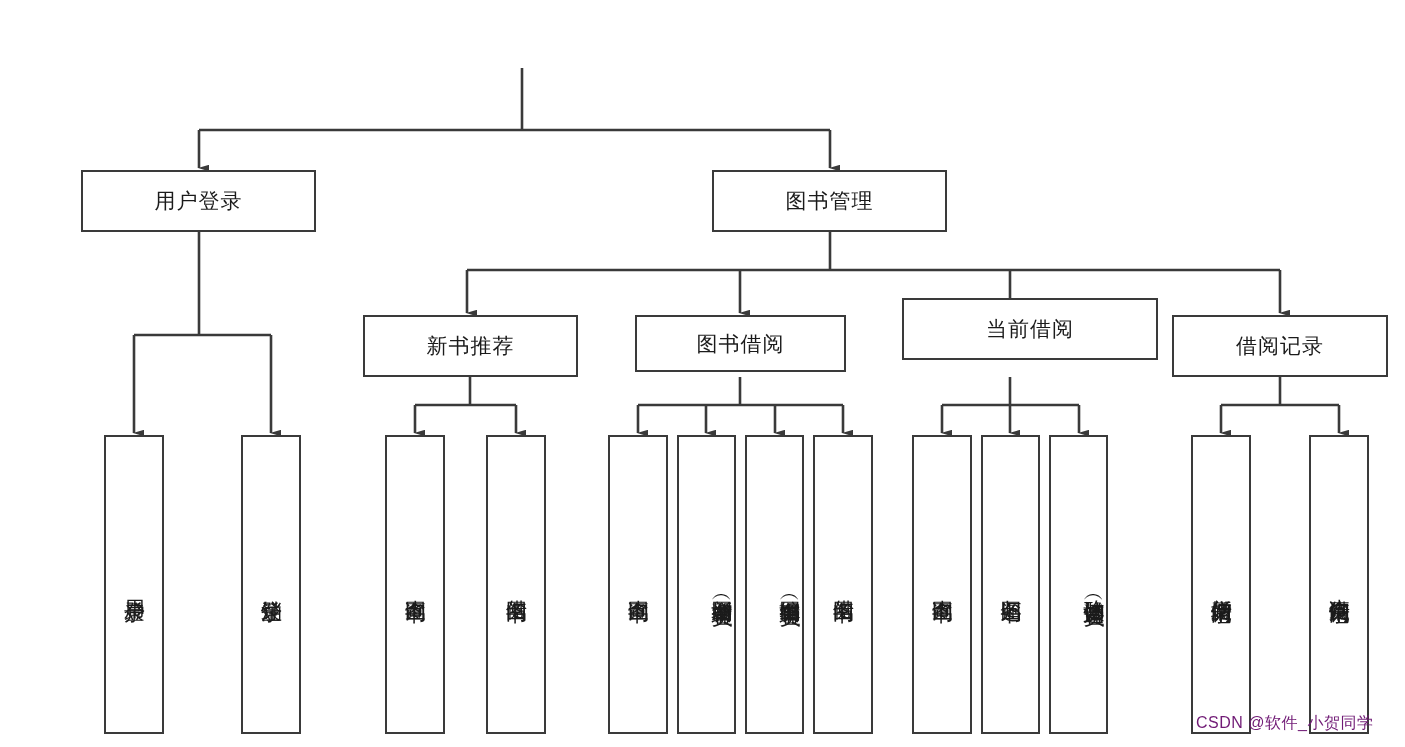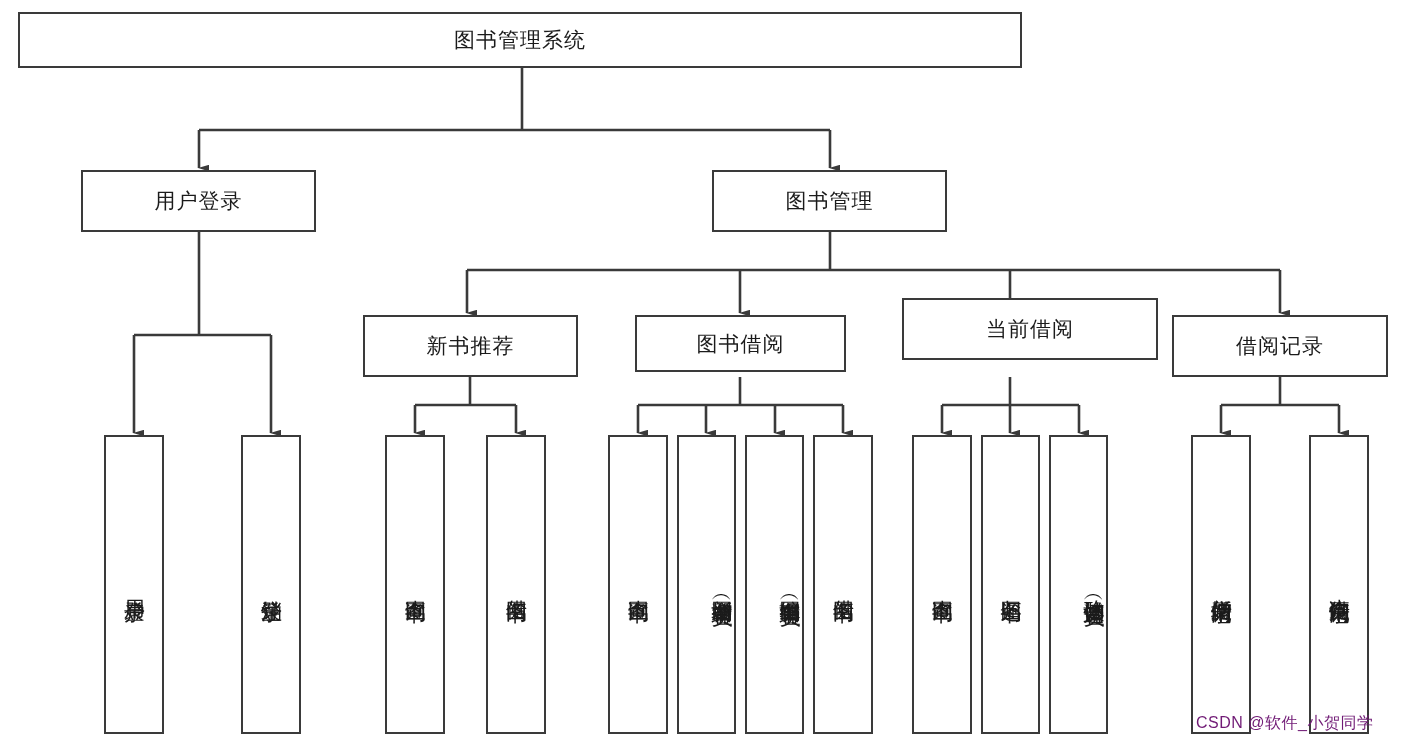--- a/index.html
+++ b/index.html
@@ -64,21 +64,20 @@
       <path d="M1010,405 L1010,433" marker-end="url(#arw)"></path>
       <path d="M1079,405 L1079,433" marker-end="url(#arw)"></path>
 
       <path d="M1280,377 L1280,405"></path>
       <path d="M1221,405 L1339,405"></path>
       <path d="M1221,405 L1221,433" marker-end="url(#arw)"></path>
       <path d="M1339,405 L1339,433" marker-end="url(#arw)"></path>
     </g>
   </svg>
 
-  <div class="node h" style="left:18px;top:12px;width:1004px;height:56px;">图书管理系统</div>
 
   <div class="node h" style="left:81px;top:170px;width:235px;height:62px;">用户登录</div>
   <div class="node h" style="left:712px;top:170px;width:235px;height:62px;">图书管理</div>
 
   <div class="node h" style="left:363px;top:315px;width:215px;height:62px;">新书推荐</div>
   <div class="node h" style="left:635px;top:315px;width:211px;height:57px;">图书借阅</div>
   <div class="node h" style="left:902px;top:298px;width:256px;height:62px;">当前借阅</div>
   <div class="node h" style="left:1172px;top:315px;width:216px;height:62px;">借阅记录</div>
 
   <div class="node v mid" style="left:104px;top:435px;width:60px;height:299px;">用户登录</div>

